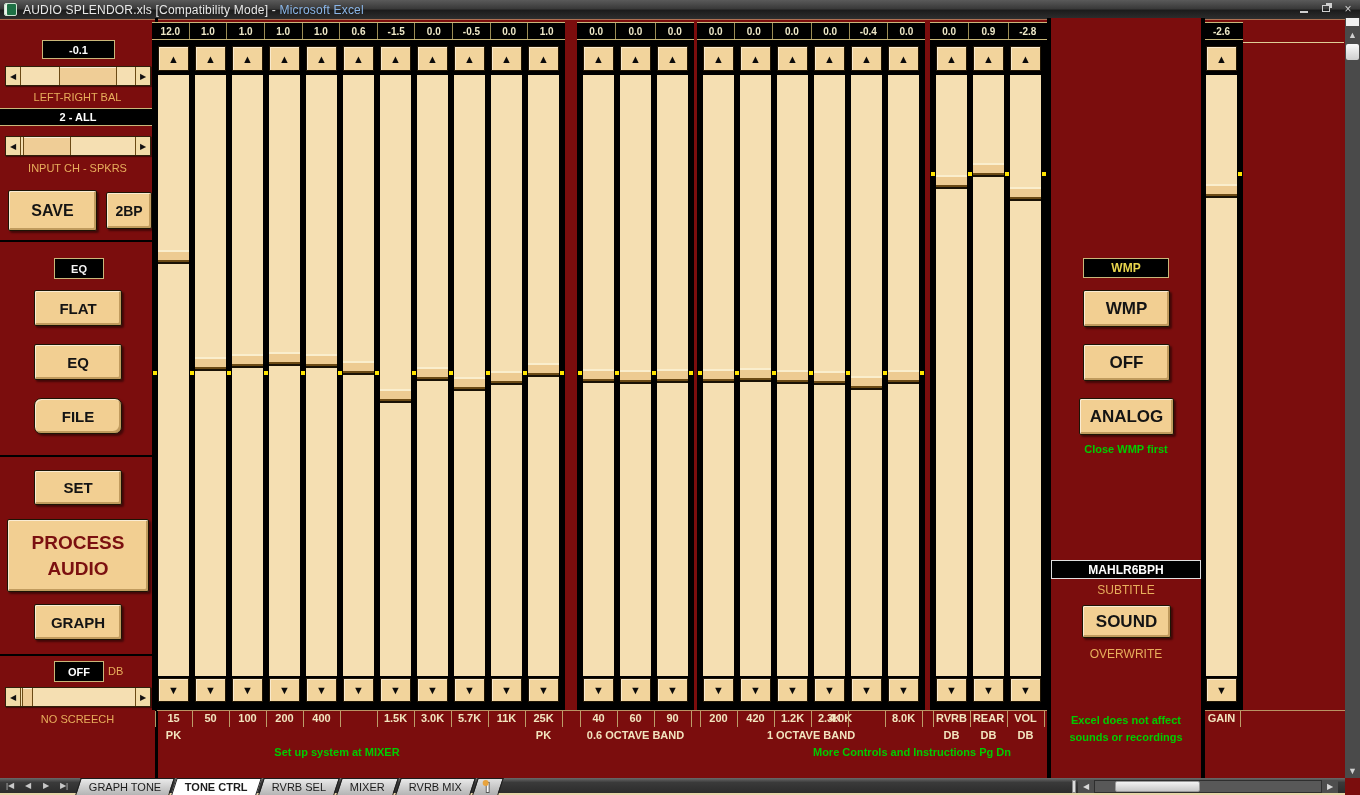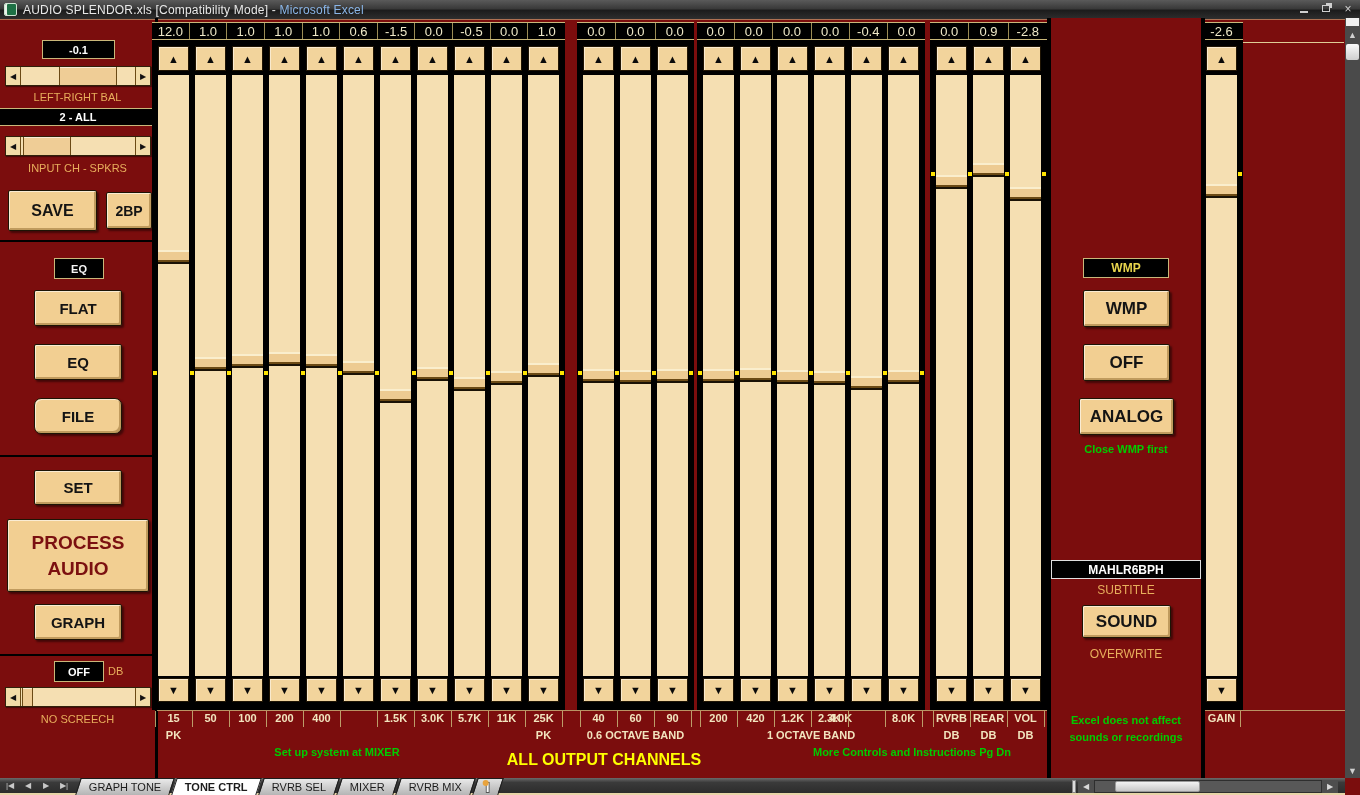--- a/index.html
+++ b/index.html
@@ -55,21 +55,21 @@
   .hscroll .hthumb { position:absolute; top:0; height:100%; background:#EFCD96;
     border-left:1px solid #6b4a15; border-right:1px solid #6b4a15;
     box-shadow:inset 0 1px 0 rgba(255,255,255,.6); }
 
   
   .gpanel { position:absolute; top:22px; background:#000; }
   .vstrip { position:absolute; left:0; top:0; height:18px; width:100%;
     border-top:1px solid #c9b77a; border-bottom:1px solid #c9b77a;
     display:flex; background:#000; }
   .vcell { flex:1; display:flex; align-items:center; justify-content:center;
-    color:#eee8c8; font-weight:normal; font-size:13px; border-left:1px solid #9c8d56; }
+    color:#eee8c8; font-weight:bold; font-size:10px; border-left:1px solid #9c8d56; }
   .vcell:first-child { border-left:none; }
   .sarrow { position:absolute; width:31px; background:#F2D49C; border:1px solid #201504;
     display:flex; align-items:center; justify-content:center; color:#0a0a0a; font-size:11px;
     box-shadow:inset 1px 1px 0 rgba(255,255,255,.5); }
   .strack { position:absolute; width:31px; background:#F5DFB2; }
   .sthumb { position:absolute; width:31px; height:12px; background:#EDCB92;
     border-top:2px solid #FAEECD; border-bottom:2px solid #6b4a15;
     box-shadow:0 2px 0 #1a1205; }
   .dash { position:absolute; width:4px; height:4px; background:#ffe400; }
 
@@ -432,21 +432,20 @@
   <div class="btn" style="left:1079px; top:398px; width:95px; height:37px; font-size:17px;">ANALOG</div>
   <div class="note" style="left:1053px; top:443px; width:146px;">Close WMP first</div>
 
   <div class="blackbox" style="left:1051px; top:560px; width:150px; height:19px; color:#fff; font-size:12px; border-color:#e0e0e0;">MAHLR6BPH</div>
   <div class="lbl" style="left:1051px; top:583px; width:150px; font-size:12px;">SUBTITLE</div>
   <div class="btn" style="left:1082px; top:605px; width:89px; height:33px; font-size:17px;">SOUND</div>
   <div class="lbl" style="left:1051px; top:647px; width:150px; font-size:12px;">OVERWRITE</div>
   <div class="note" style="left:1056px; top:712px; width:140px; line-height:1.5;">Excel does not affect sounds or recordings</div>
 
   <div class="note" style="left:237px; top:746px; width:200px;">Set up system at MIXER</div>
-  <div class="yellowtxt" style="left:454px; top:751px; width:300px; font-size:16px;">ALL OUTPUT CHANNELS</div>
   <div class="note" style="left:787px; top:746px; width:250px;">More Controls and Instructions Pg Dn</div>
 
   <div class="tabbar">
     <div class="navbtns">
       <div class="navbtn">|◀</div>
       <div class="navbtn">◀</div>
       <div class="navbtn">▶</div>
       <div class="navbtn">▶|</div>
     </div>
     <div class="tabs" id="tabs">

